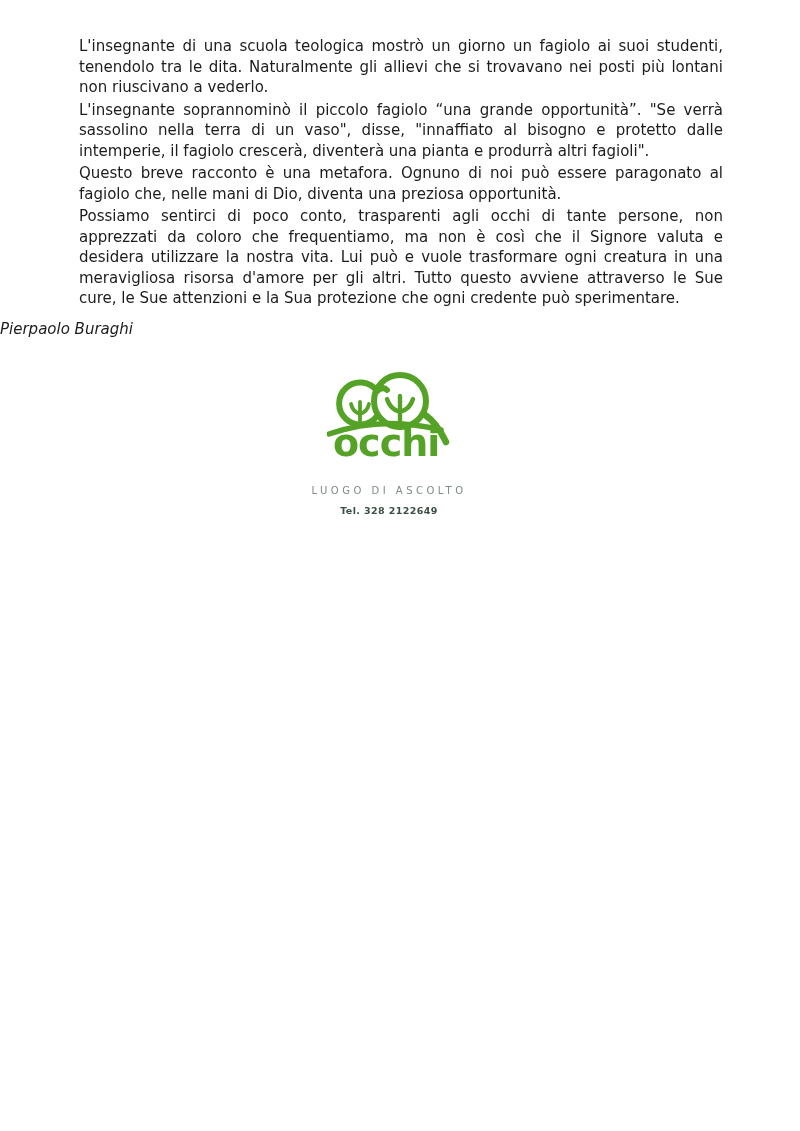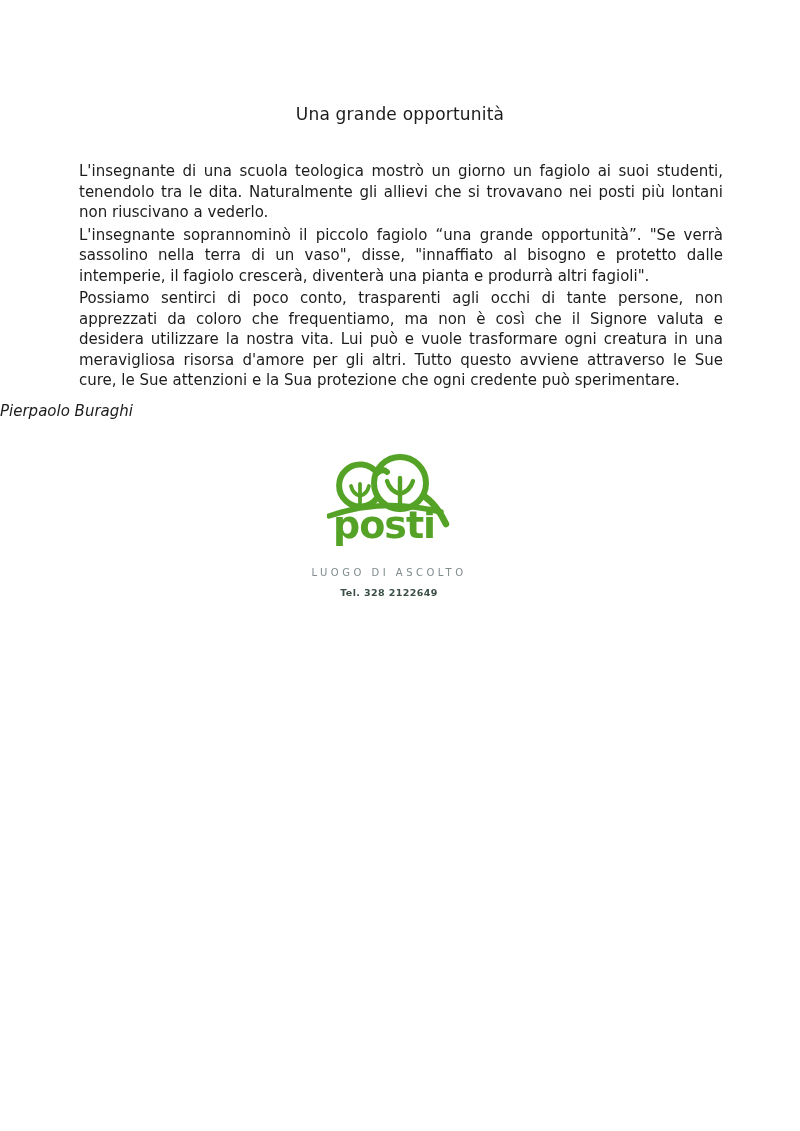--- a/index.html
+++ b/index.html
@@ -72,25 +72,25 @@
     letter-spacing: 0.4px;
     color: #3b4f44;
     white-space: nowrap;
   }
 </style>
 </head>
 <body>
 
 <div class="page">
 
-  <h1 class="title">Una grande opportunità</h1>
 
   <div class="body-text">
     <p>L'insegnante di una scuola teologica mostrò un giorno un fagiolo ai suoi studenti, tenendolo tra le dita. Naturalmente gli allievi che si trovavano nei posti più lontani non riuscivano a vederlo.</p>
     <p>L'insegnante soprannominò il piccolo fagiolo “una grande opportunità”. "Se verrà sassolino nella terra di un vaso", disse, "innaffiato al bisogno e protetto dalle intemperie, il fagiolo crescerà, diventerà una pianta e produrrà altri fagioli".</p>
+    <p>Questo breve racconto è una metafora. Ognuno di noi può essere paragonato al fagiolo che, nelle mani di Dio, diventa una preziosa opportunità.</p>
     <p>Possiamo sentirci di poco conto, trasparenti agli occhi di tante persone, non apprezzati da coloro che frequentiamo, ma non è così che il Signore valuta e desidera utilizzare la nostra vita. Lui può e vuole trasformare ogni creatura in una meravigliosa risorsa d'amore per gli altri. Tutto questo avviene attraverso le Sue cure, le Sue attenzioni e la Sua protezione che ogni credente può sperimentare.</p>
   </div>
 
   <div class="signature">Pierpaolo Buraghi</div>
 
   <div class="logo">
     <div class="logo-mark">
       <svg width="124" height="96" viewBox="0 0 124 96" fill="none" stroke="#55a326" stroke-linecap="round" stroke-linejoin="round">
 
         <path d="M 50 21 A 21 21 0 1 0 50 46" stroke-width="6"></path>
@@ -108,19 +108,19 @@
         <g stroke-width="4.4">
           <path d="M 73 58 L 73 26"></path>
           <path d="M 73 42 Q 63 39 60 29"></path>
           <path d="M 73 42 Q 83 39 86 29"></path>
         </g>
 
         <path d="M 2 64 Q 56 45 114 60" stroke-width="5.5"></path>
 
         <path d="M 97 44 Q 110 53 119 72" stroke-width="6.5"></path>
       </svg>
-      <div class="brand">posti</div>
+      <div class="brand">occhi</div>
     </div>
     <div class="tagline">LUOGO DI ASCOLTO</div>
     <div class="phone">Tel. 328 2122649</div>
   </div>
 
 </div>
 
 </body></html>

